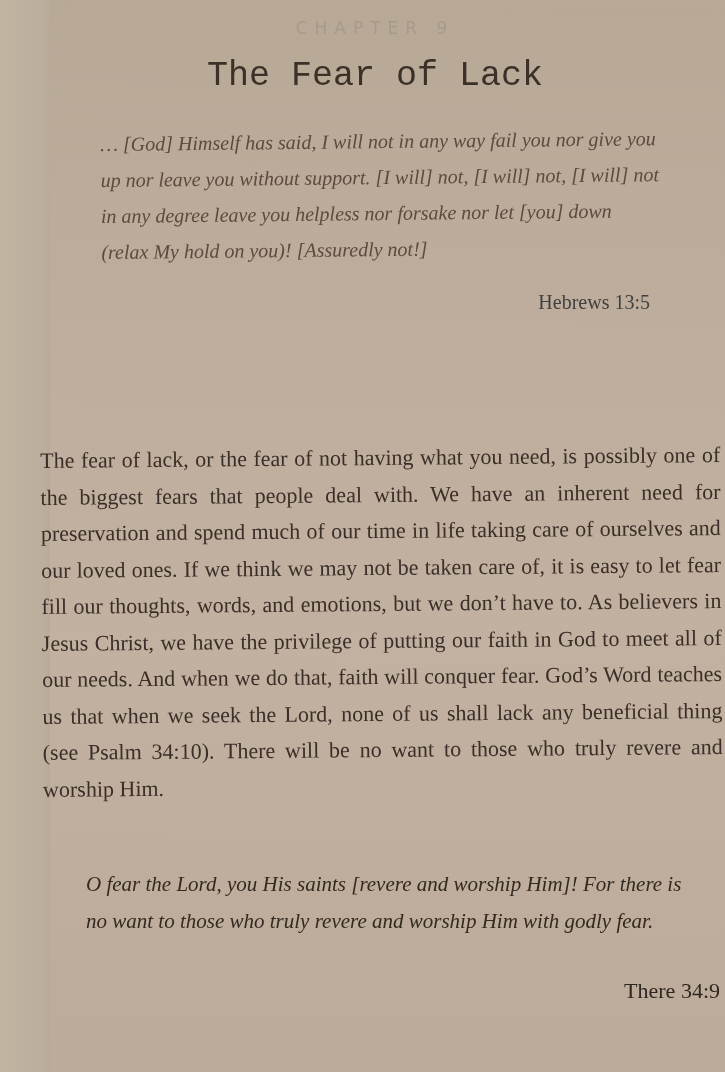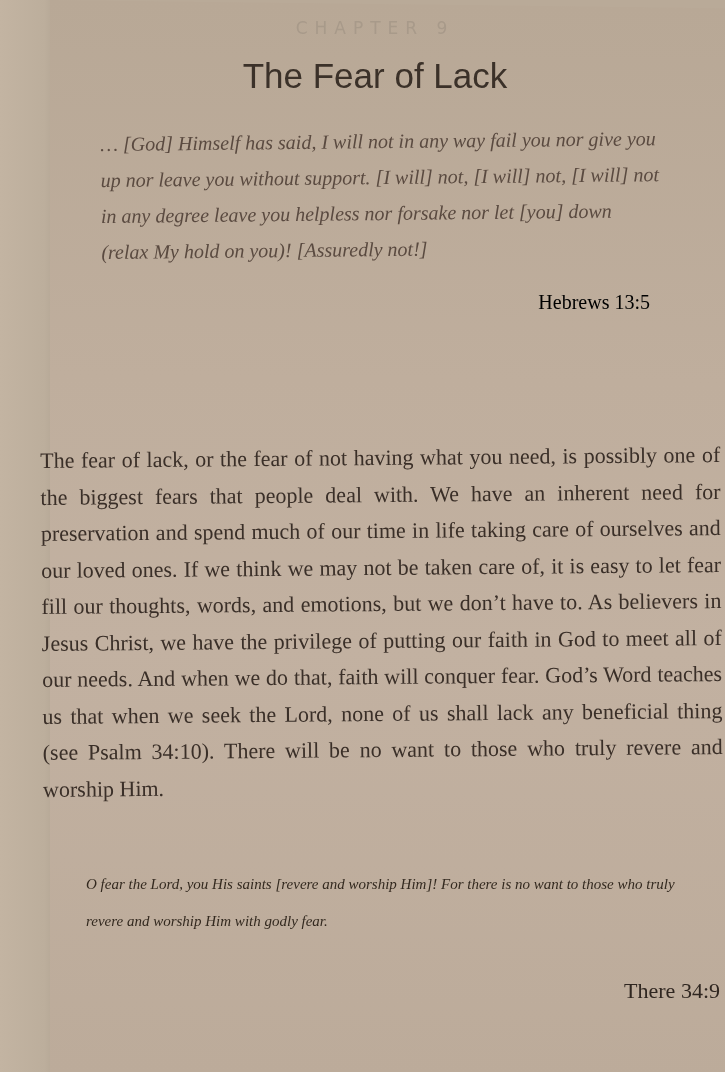--- a/index.html
+++ b/index.html
@@ -38,21 +38,21 @@
       font-size: 17px;
       letter-spacing: 7px;
       color: #a89a8a;
     }
     .chapter-title {
       position: absolute;
       top: 56px;
       left: 170px;
       width: 410px;
       text-align: center;
-      font-family: Liberation Sans, sans-serif;
+      font-family: Liberation Mono, monospace;
       font-size: 35px;
       color: #3b3129;
       font-weight: normal;
       margin: 0;
     }
     .epigraph {
       position: absolute;
       top: 126px;
       left: 100px;
       width: 560px;
@@ -64,42 +64,42 @@
       transform-origin: left top;
       margin: 0;
     }
     .epigraph-ref {
       position: absolute;
       top: 291px;
       left: 440px;
       width: 210px;
       text-align: right;
       font-size: 20px;
-      color: #000000;
+      color: #404040;
     }
     .body-text {
       position: absolute;
       top: 437px;
       left: 40px;
       width: 680px;
       font-size: 22px;
       line-height: 36.5px;
       color: #3a2f28;
       text-align: justify;
       margin: 0;
       transform: rotate(-0.5deg);
       transform-origin: right top;
     }
     .quote {
       position: absolute;
       top: 866px;
       left: 86px;
       width: 620px;
       font-style: italic;
-      font-size: 15px;
+      font-size: 21px;
       line-height: 37px;
       color: #33291f;
       margin: 0;
     }
     .quote-ref {
       position: absolute;
       top: 978px;
       left: 480px;
       width: 240px;
       text-align: right;

